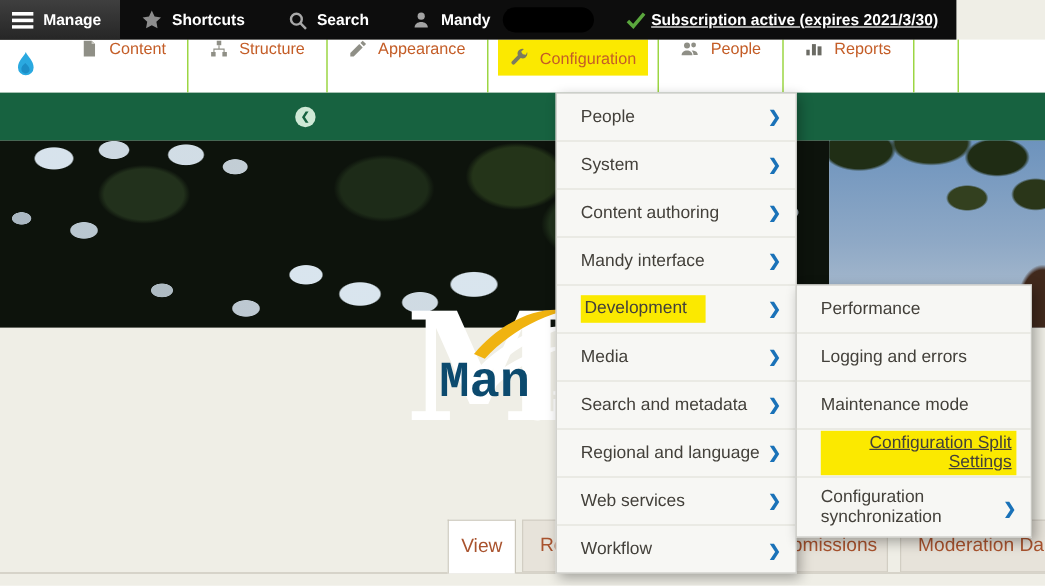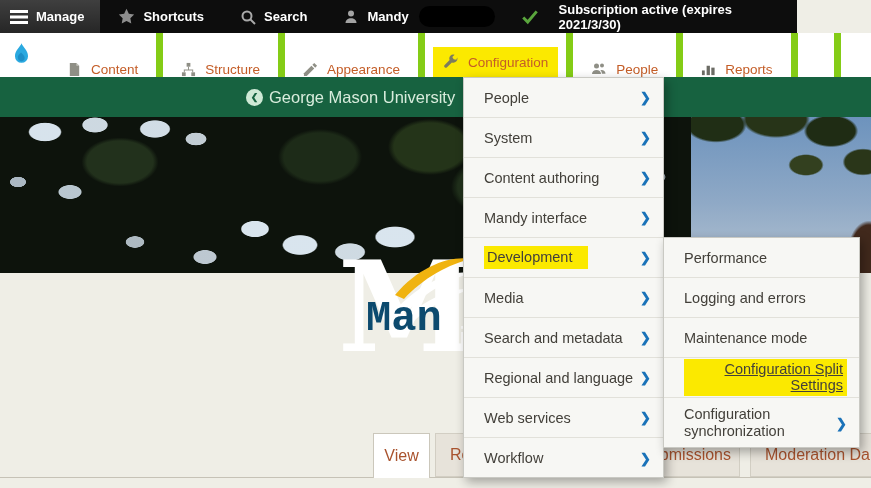--- a/index.html
+++ b/index.html
@@ -5,28 +5,28 @@
   * { margin:0; padding:0; box-sizing:border-box; }
   body { font-family:"Liberation Sans", sans-serif; background:#fff; }
   #stage { position:relative; width:871px; height:488px; overflow:hidden; background:#efeee6; }
 
   
   #topbar { position:absolute; top:0; left:0; width:797px; height:33px; background:#0d0d0d;
             display:flex; align-items:center; z-index:30; color:#fff; font-size:13px; font-weight:bold; }
   .tb-group { display:flex; align-items:center; gap:8px; height:100%; padding:0 10px; }
   #manage-item { background:linear-gradient(#3f3f3f,#262626); padding:0 16px 0 10px; }
   .redaction { width:76px; height:21px; background:#000; border-radius:11px; margin-left:2px; }
-  #subscription { display:flex; align-items:center; gap:20px; margin-left:16px; }
+  #subscription { display:flex; align-items:center; gap:4px; margin-left:16px;text-decoration:underline; }
 
   
   #toolbar { position:absolute; top:33px; left:0; width:871px; height:44px; background:#fff;
              display:flex; align-items:center; z-index:10; }
   #drupal-logo { margin:0 14px 0 8px; display:flex; align-items:center; }
-  .tool-item { display:flex; align-items:flex-end; gap:9px; height:100%; padding:0 18px;
-               border-right:7px solid #84cc16; font-size:13.5px; color:#c45d27; cursor:pointer; }
+  .tool-item { display:flex; align-items:flex-start; gap:9px; height:100%; padding:0 18px;
+               border-right:1px solid #84cc16; font-size:13.5px; color:#c45d27; cursor:pointer; }
   .tool-item:first-of-type { border-left:1px solid #e9e9e3; }
   .yellow-wrap { display:flex; align-items:center; gap:9px; background:#fbe900; padding:7px 10px; }
 
   
   #greenbar { position:absolute; top:77px; left:0; width:871px; height:40px; background:#176240; z-index:3;
               display:flex; align-items:center; }
   #back-circle { position:absolute; left:246px; width:17px; height:17px; border-radius:50%;
                  background:#cfe9d6; color:#176240; font-size:9px; font-weight:bold;
                  display:flex; align-items:center; justify-content:center; }
   #site-title { position:absolute; left:269px; color:#d8ecdc; font-size:16.5px; }
@@ -196,21 +196,20 @@
       <span>Reports</span>
     </div>
     <div class="tool-item">
       
       
     </div>
   </div>
 
   <div id="greenbar">
     <span id="back-circle">❮</span>
-    <span id="site-title">George Mason University</span>
   </div>
 
   <div id="hero">
     <div id="hero-left"></div>
     <div id="hero-right"></div>
     <div id="gm-m">M</div>
     <svg id="gm-swoosh" width="88" height="72" viewBox="0 0 88 72">
       <path d="M5 42 C30 12 62 2 82 6 C60 10 32 26 14 46 Z" fill="#f0b310"></path>
       <path d="M8 54 C35 26 68 16 84 20 C62 24 34 40 18 58 Z" fill="#ffffff"></path>
       <path d="M14 66 C38 44 66 34 82 36 C62 42 38 54 24 68 Z" fill="#ffffff"></path>

